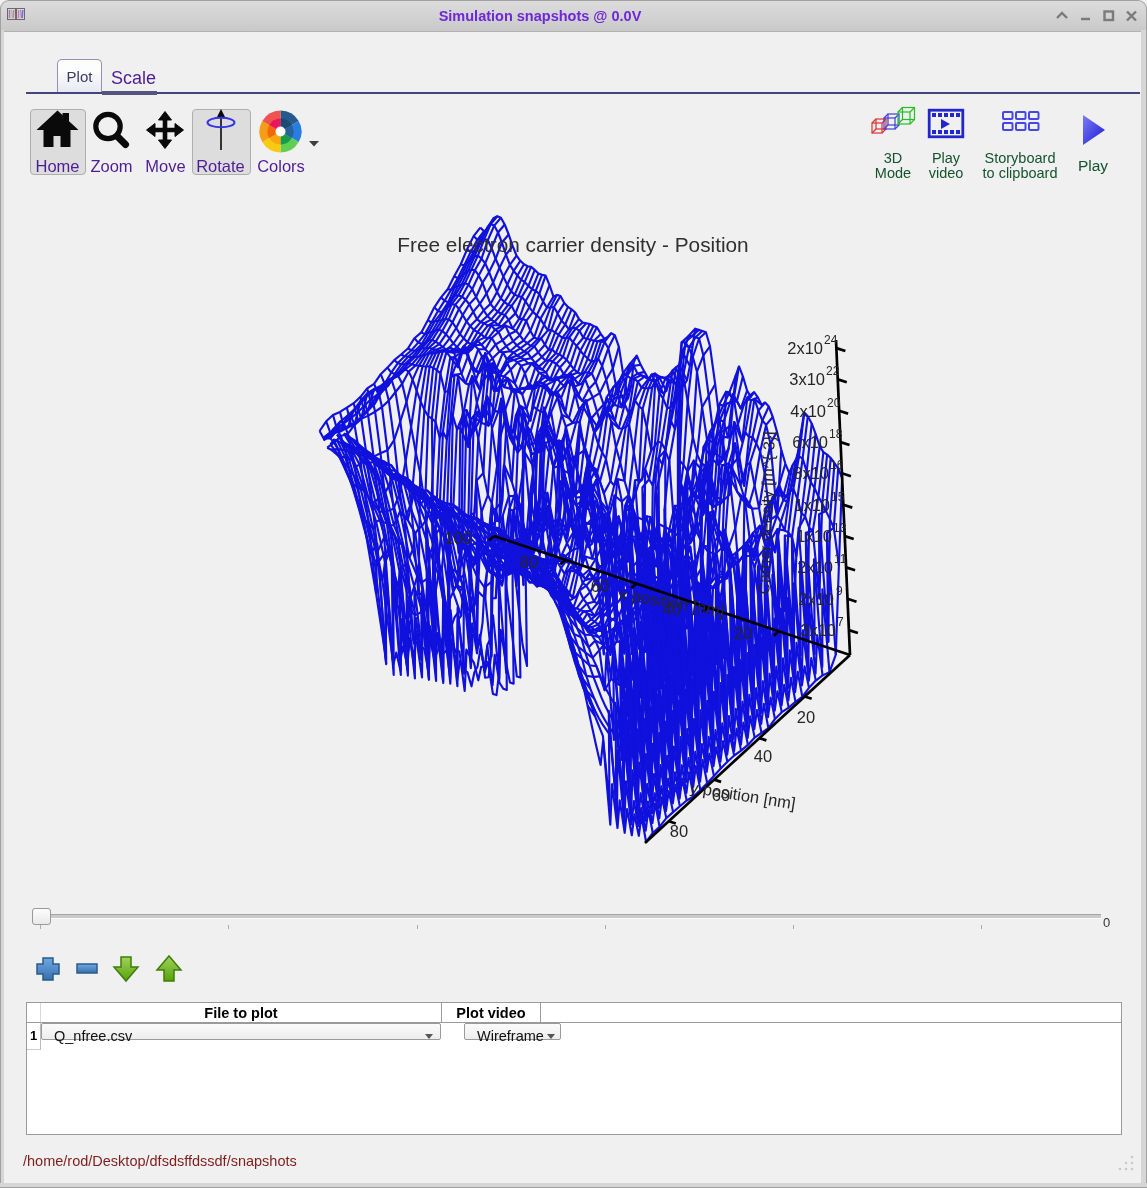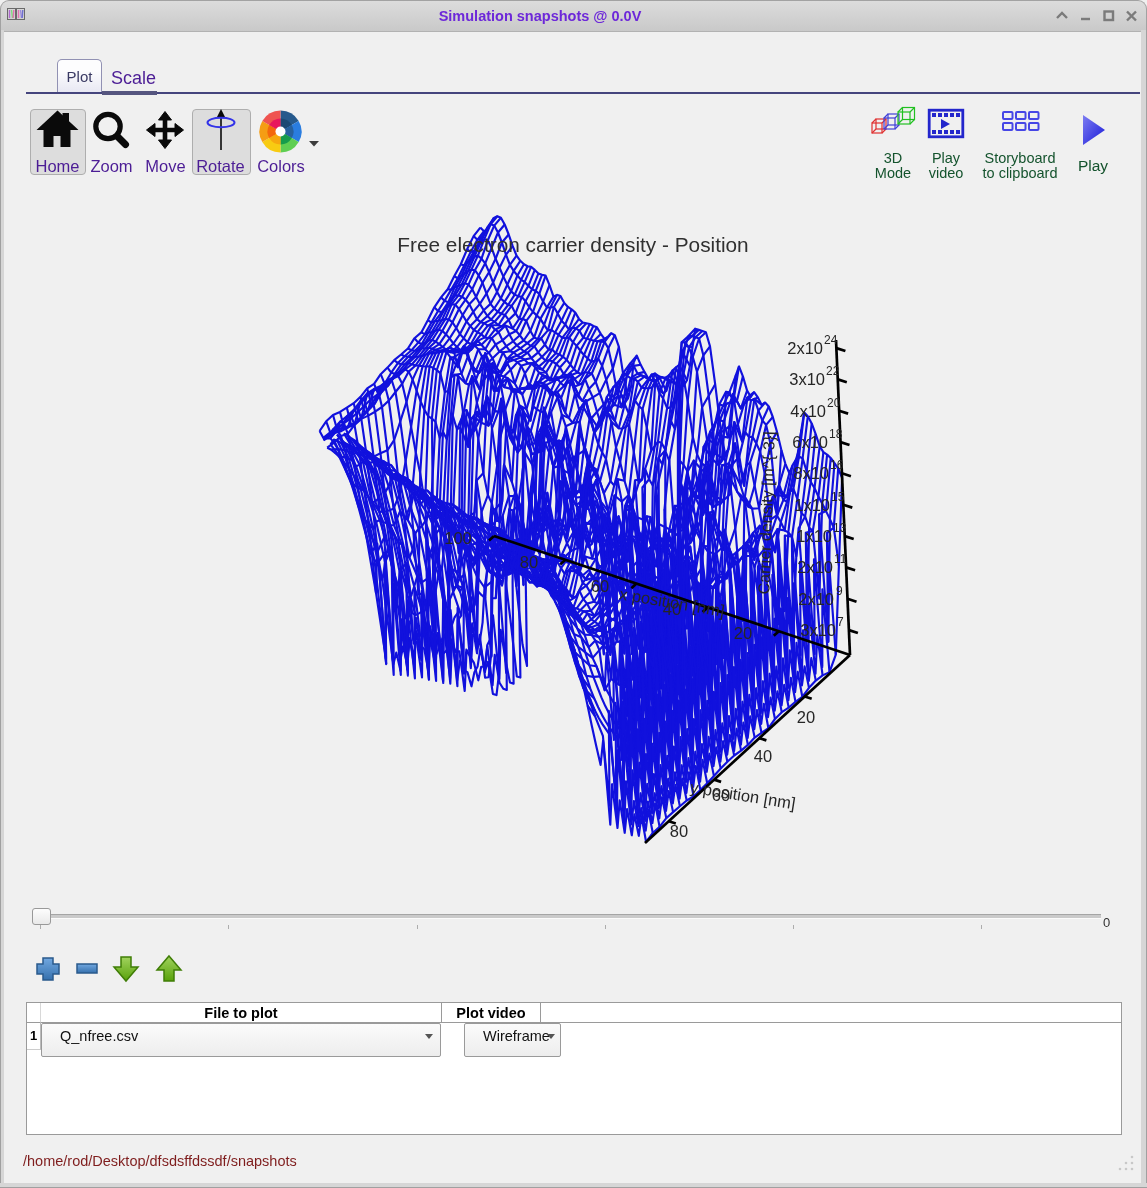--- a/index.html
+++ b/index.html
@@ -12,21 +12,21 @@
 #tabmark{left:102px;top:91px;width:55px;height:4px;background:#55557f}
 .tbtn{background:#dddddd;border:1px solid #aeaeae;border-radius:4px}
 .tlabel{font-size:16.5px;color:#4c1d95;text-align:center;top:158px;height:16px;line-height:16px}
 .tlabel2{font-size:14.5px;color:#14532d;text-align:center;height:15px;line-height:15px}
 #sltrack{left:36px;top:914px;width:1065px;height:3px;background:#cacaca;border-top:1px solid #a5a5a5;border-bottom:1px solid #fbfbfb}
 #slhandle{left:32px;top:908px;width:17px;height:15px;background:linear-gradient(#fdfdfd,#e9e9e9);border:1px solid #999;border-radius:3px}
 .sltick{top:925px;width:1px;height:4px;background:#adadad}
 #slzero{left:1103px;top:915px;font-size:13px;color:#333}
 #tablebox{left:26px;top:1002px;width:1094px;height:131px;background:#fff;border:1px solid #9a9a9a}
 .thead{top:0;height:19px;border-bottom:1px solid #9a9a9a;font-weight:bold;font-size:14.5px;text-align:center;line-height:20px;color:#000}
-.combo{top:20px;height:34px;background:linear-gradient(#fbfbfb,#ededed);border:1px solid #9a9a9a;border-radius:2px;font-size:14.5px;color:#111;line-height:25px;padding-left:18px;box-sizing:border-box}
+.combo{top:20px;height:17px;background:linear-gradient(#fbfbfb,#ededed);border:1px solid #9a9a9a;border-radius:2px;font-size:14.5px;color:#111;line-height:25px;padding-left:12px;box-sizing:border-box}
 .carrow{position:absolute;top:10px;width:0;height:0;border-left:4.5px solid transparent;border-right:4.5px solid transparent;border-top:5px solid #555}
 #statusbar{left:23px;top:1153px;font-size:14.5px;color:#7f1d1d}
 </style></head><body>
 <div id="win">
 
 <svg class="abs" style="left:0;top:0" width="1147" height="1188" fill="none">
 <g stroke="#1111dd" stroke-width="2.15" stroke-linejoin="round" fill="none">
         <path d="M842.1 477.8L838.2 468.5L834.5 463.1L830.7 458L827.1 454.6L823.4 452.1L819.7 446.3L815.6 433.8L811.7 423.4L807.8 416.3L804.2 412.5L801.4 429.6L798.8 450.8L795.7 460L792.5 465.4L789.3 473.2L785.4 463.8L781.3 449.7L777 431.9L772.8 417L768.8 406.5L765.1 402.5L761.7 404.9L757.9 397.4L754.1 392.2L750.8 396.9L747.1 390.6L742.9 376.3L739 366.4L735.9 375.1L733.4 397.8L731.1 424.9L728.6 449L725.4 456L720.7 429.2L715.2 384.3L710 346.3L705.9 332.2L702.3 331L698.8 329.9L695.2 328.7L692.5 347.3L689.9 365.9L687 380.2L683.7 385.6L680.3 387.4L676.7 384.6L673.1 382.6L669.5 381.3L666.4 390.9L663 393.3L659.4 389.8L655.5 381.4L651.9 380.5L648.3 378.6L644.5 371.9L640.7 364.8L636.8 355.6L633.6 362.6L631.1 386.3L628.2 398L623.7 377.7L618.9 346.8L614.8 335.2L611.2 333.2L607.9 336.8L604.5 338.9L600.8 333.9L596.9 327.2L593.4 326L589.8 324L586.3 323.3L582.7 322.5L579 318.9L575.3 312.6L571.6 309.3L568 306.9L564.3 302.9L560.5 296L556.9 294.9L553.5 296.6L549.5 285.2L545.6 275.6L542 274.8L538.4 273.4L534.8 269.9L531.1 266.9L527.6 266.2L524 264.3L520.3 260.8L516.6 255.7L512.7 246.2L508.7 234.5L504.7 224.5L500.9 217.7L497.3 216.2L493.9 217.9L490.6 223.7L487.4 229.4L484 231.2L480.3 227.6"></path>
 <path d="M838.9 565.5L833.8 527.7L829.9 519.1L826 511.1L822.2 503.6L818.4 496.6L814.5 488L810.7 481.9L806.7 471.3L802.6 458.4L799 456.5L795.9 465.4L793.1 480.9L790.1 491.9L786.8 497.1L783.3 496L779.2 484.6L777.1 515.1L770.4 443.4L766.1 424.9L762.4 420.5L758.4 410.6L754.4 398.9L751 400.5L747.3 397.6L744.1 404L740.8 408.5L736.9 400.9L733.4 401.2L729.5 392.2L726 391.8L724.2 430.3L722 458.2L718.8 465.4L714.3 443L708.7 395.8L703.4 355.4L699.1 338.5L695.5 337.3L692 336.1L688.5 336L685.4 346L682.1 351.3L679.2 364.9L675.8 367.6L672.5 370.6L669.2 375.2L665.8 377.7L662.2 377.2L658.7 376.2L655.1 373.6L651.6 374.6L648.3 379.3L644.7 376.5L641.1 375.3L637.5 373.6L633.7 365.9L630.1 363.6L627 372.6L624.5 395.4L621.5 407.3L617.4 393.3L612.8 368.6L608.3 348.3L604.6 341.9L601 341.7L597.5 341.2L594 340.7L590.4 339.8L586.9 338.8L583.3 337.8L579.5 330.8L575.9 328.4L572.4 327.8L568.9 329.4L565.2 324.5L561.5 320.7L557.7 313.4L553.9 307L550.4 307.5L546.9 307.5L543.1 301.7L539.3 293.8L535.7 290.9L532.1 289.3L528.4 285.9L524.7 281.9L521.1 279.9L517.4 275.5L513.7 270.9L509.9 264.9L506 254.6L501.9 242.5L498 232.5L494.2 225.6L490.6 224.3L487.3 227.7L484 233.5L480.7 238.4L477.3 239.8L473.6 236.1"></path>
 <path d="M835.8 654.6L826.9 533.1L828.3 641.9L819.1 514.3L819.3 598.6L812.8 530.9L809.1 527.6L805.1 516.4L801.5 513.2L797.4 498.9L793.4 488.9L790 491.6L787 501.9L783.4 499.8L779.4 489.4L776.1 495L772.8 498.3L770.2 519.8L764.7 473.6L760.2 451.8L756.3 443.4L752.5 436.9L749 437L745.3 432.1L742.2 441.6L737.9 424.5L733.1 393.9L730 402.9L726.5 403.7L723.1 405.8L719.5 404.1L717.3 434.7L714.6 452.8L711.4 457.9L707 439.5L702.1 407.2L697 371.7L692.8 357L688.9 347.7L685.2 342.3L681.7 342.4L679.2 366.5L676.9 393.7L673.8 401L670.5 407.4L667.1 408.1L663.1 398.3L659.4 393.2L655.3 380.5L652.1 387.5L648.6 388.2L645.1 388.2L641.6 387.6L637.8 381.6L634.2 378.5L630.7 378.1L627.1 375.9L623.4 372.7L620.2 379.5L617.5 396.7L614.3 404.8L610.5 397.7L606.2 379.6L602.1 365.8L598.2 358.5L594.8 360.8L591.3 361.6L587.7 358.6L584 355L580.3 350.7L576.6 345.7L573 342.3L569.2 337.5L565.8 338.3L562.2 337.8L558.6 334.7L555 332.5L551.4 329.9L547.9 330.4L544.1 324.9L540.4 318.9L536.7 315.4L533 311.9L529.3 307.3L525.5 301.2L521.8 296.9L518.3 296.3L514.7 294.6L511.1 291.4L507.3 284.8L503.4 276.6L499.5 267.8L495.6 258.8L491.6 247.9L487.8 240.3L484.2 239.3L480.8 242.2L477.5 246.3L474.2 250.9L470.7 251.9L467.1 249.3"></path>

